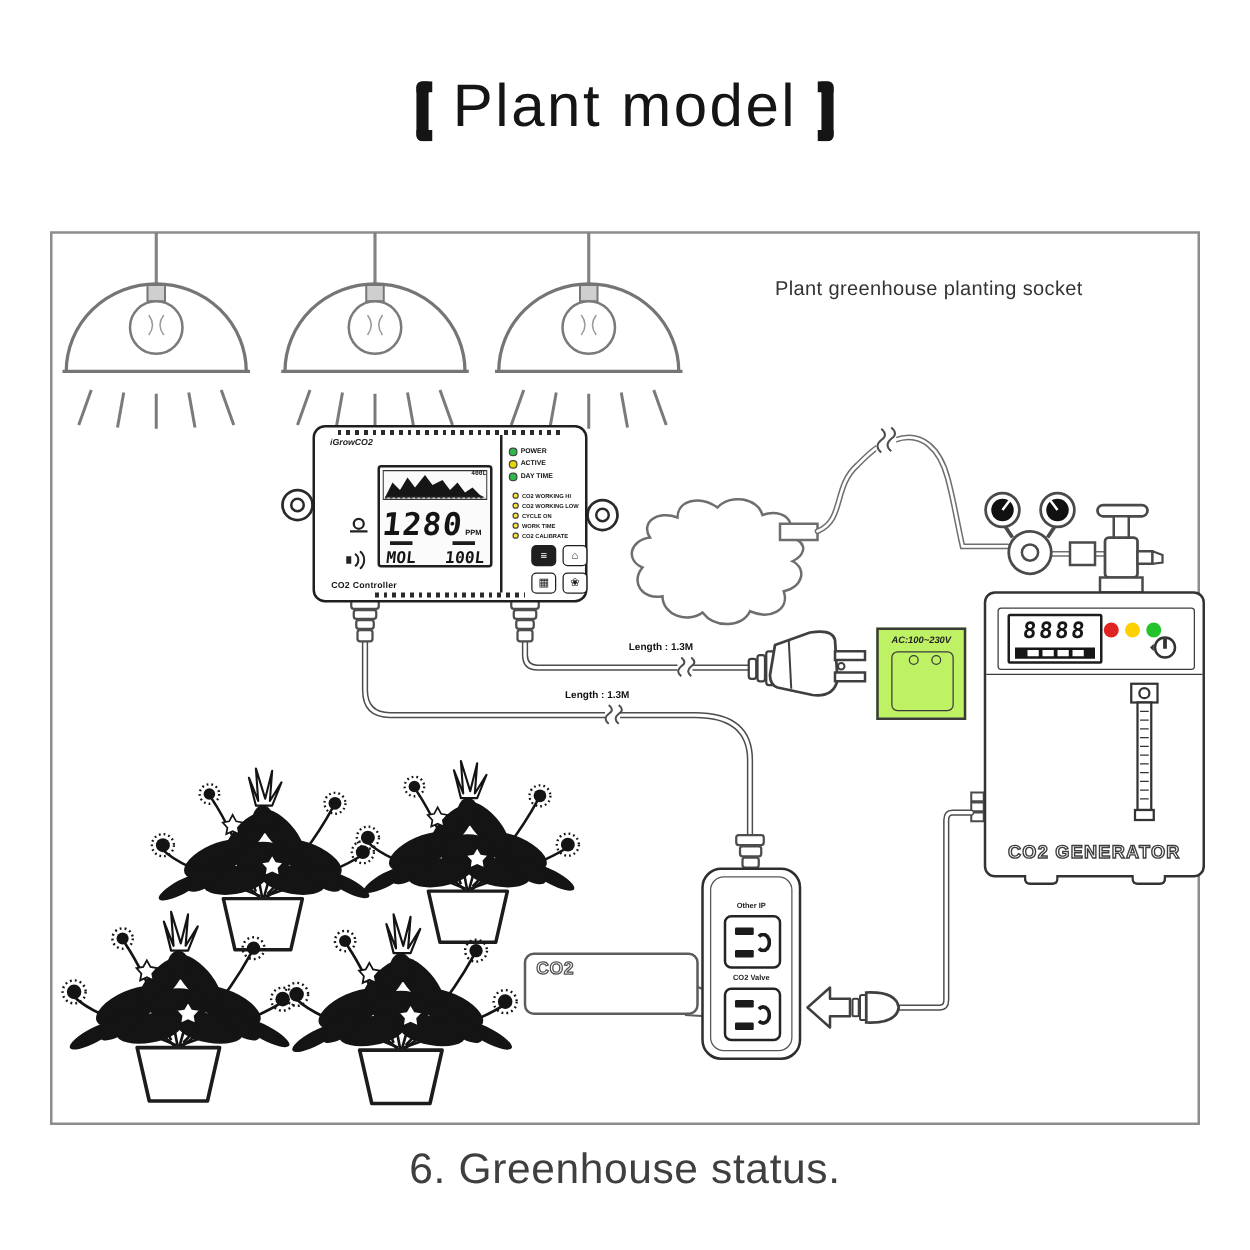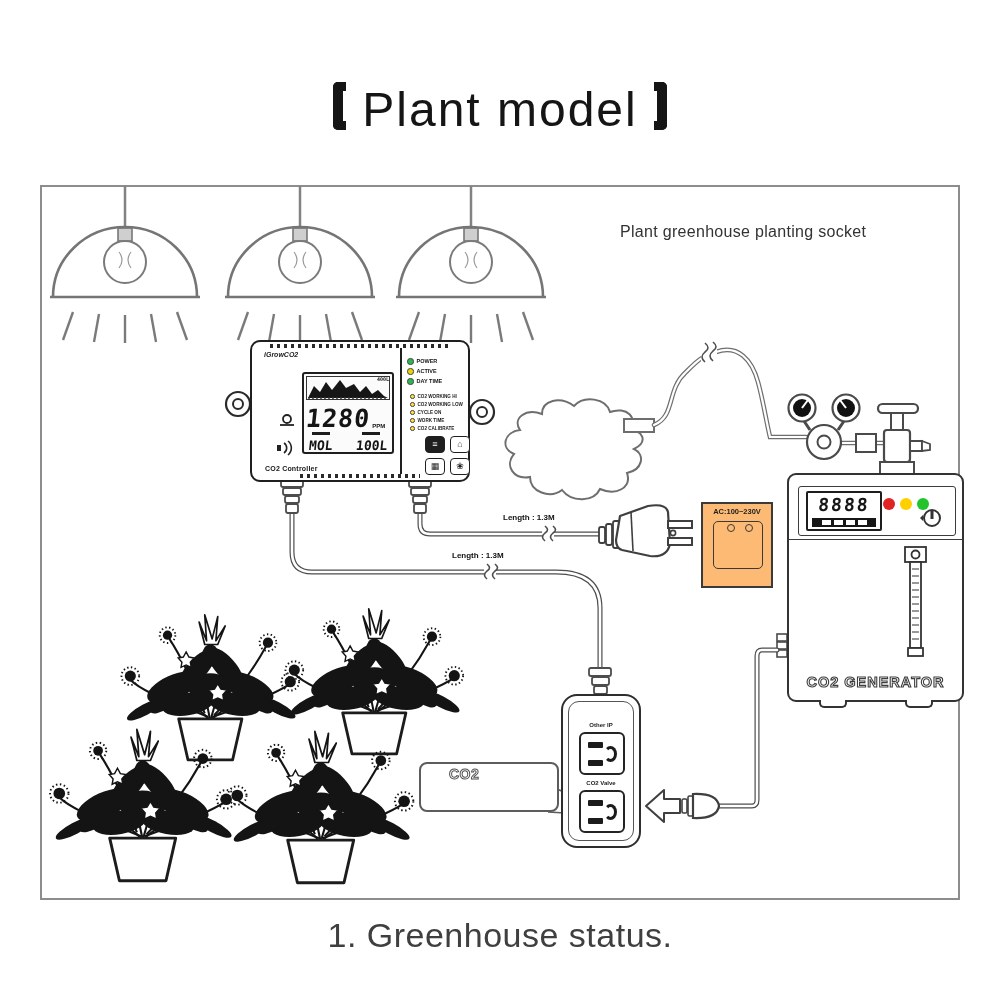--- a/index.html
+++ b/index.html
@@ -2,21 +2,21 @@
 <html><head>
 <meta charset="utf-8">
 <style>
   * { margin:0; padding:0; box-sizing:border-box; }
   html,body { background:#fff; }
   body { font-family:"Liberation Sans","DejaVu Sans",sans-serif; color:#111; }
   .stage { position:relative; width:1000px; height:1000px; background:#fff; overflow:hidden; }
 
   
   .title-row { position:absolute; top:58px; left:0; width:1000px; text-align:center; }
-  .title-inner { display:inline-flex; align-items:flex-start; gap:16px;margin-top:24px; }
+  .title-inner { display:inline-flex; align-items:flex-end; gap:16px; }
   .title-text { font-size:48px; font-weight:500; letter-spacing:2px; color:#151515; }
   .tbracket { display:inline-block; width:13px; height:48px; }
   .tbracket.left  { border-left:10px solid #151515; border-top:9px solid #151515; border-bottom:9px solid #151515; border-top-left-radius:5px; border-bottom-left-radius:5px; }
   .tbracket.right { border-right:10px solid #151515; border-top:9px solid #151515; border-bottom:9px solid #151515; border-top-right-radius:5px; border-bottom-right-radius:5px; }
 
   .scene-caption { position:absolute; top:223px; left:620px; font-size:16px; color:#333; letter-spacing:0.3px; }
   .footer-caption { position:absolute; top:916px; left:0; width:1000px; text-align:center; font-size:34px; color:#3f3f3f; letter-spacing:0.5px; }
 
   .gh-box { position:absolute; left:40px; top:185px; width:920px; height:715px; border:2px solid #8d8d8d; z-index:0; background:#fff; }
 
@@ -53,21 +53,21 @@
   .led-main .led-dot { width:6.5px; height:6.5px; }
   .led-main span { font-size:5.5px; font-weight:bold; color:#111; white-space:nowrap; }
   .led-sub .led-dot { width:4.5px; height:4.5px; }
   .led-sub span { font-size:4.6px; font-weight:bold; color:#1b1b1b; white-space:nowrap; }
   .btn-grid { position:absolute; left:173px; top:94px; display:grid; grid-template-columns:20px 20px; grid-auto-rows:17px; gap:5px; }
   .ctl-btn { border:1.8px solid #1f1f1f; border-radius:4px; background:#fff; font-size:9px; line-height:14px; text-align:center; color:#1f1f1f; }
   .ctl-btn.dark { background:#1f1f1f; color:#fff; }
   .icon-abs { position:absolute; }
 
   
-  .wall-socket { position:absolute; left:701px; top:502px; width:72px; height:86px; border:2px solid #3a3a3a; background:#fdba74; z-index:2; }
+  .wall-socket { position:absolute; left:701px; top:502px; width:72px; height:74px; border:2px solid #3a3a3a; background:#bef264; z-index:2;font-style:italic; }
   .ws-label { margin-top:3px; text-align:center; font-size:7.5px; font-weight:bold; color:#222; white-space:nowrap; }
   .ws-square { position:absolute; left:10px; top:17px; width:50px; height:48px; border:1.8px solid #3a3a3a; border-radius:5px; }
   .ws-hole { position:absolute; top:20px; width:8px; height:8px; border:1.8px solid #3a3a3a; border-radius:50%; }
 
   
   .generator { position:absolute; left:787px; top:473px; width:177px; height:229px; border:2.4px solid #333; border-radius:9px; background:#fff; z-index:2; }
   .gen-panel { position:absolute; left:9px; top:11px; width:158px; height:50px; border:1.8px solid #3c3c3c; border-radius:3px; }
   .gen-display { position:absolute; left:7px; top:4px; width:76px; height:40px; border:2px solid #1d1d1d; border-radius:2px; background:#fff; }
   .gen-seg { text-align:center; font-family:"DejaVu Sans Mono",monospace; font-weight:bold; font-size:18px; line-height:24px; letter-spacing:2px; color:#161616; transform:skewX(-5deg); }
   .gen-btnstrip { position:absolute; left:4px; right:4px; bottom:2px; height:9px; background:#161616; display:flex; gap:3px; justify-content:center; align-items:center; }
@@ -82,21 +82,21 @@
   
   .pstrip { position:absolute; left:561px; top:694px; width:80px; height:154px; border:2.4px solid #2e2e2e; border-radius:16px; background:#fff; z-index:2; }
   .pstrip-inner { position:absolute; inset:5px; border:1.6px solid #555; border-radius:11px; }
   .outlet-label { position:absolute; left:0; right:0; text-align:center; font-size:6px; font-weight:bold; color:#1c1c1c; white-space:nowrap; }
   .outlet { position:absolute; left:16px; width:46px; height:43px; border:2.2px solid #242424; border-radius:6px; background:#fff; }
   .o-slot { position:absolute; left:7px; width:15px; height:6px; background:#1b1b1b; border-radius:1px; }
   .o-ground { position:absolute; right:6px; top:12px; width:13px; height:16px; border:3px solid #1b1b1b; border-radius:50%; border-left-color:transparent; }
 
   
   .callout { position:absolute; left:419px; top:762px; width:140px; height:50px; border:2px solid #5c5c5c; border-radius:8px; background:#fff; z-index:2; padding:2px 8px; }
-  .callout div { font-weight:bold; color:#fff; -webkit-text-stroke:1px #4f4f4f; letter-spacing:0.5px;margin-left:20px; }
+  .callout div { font-weight:bold; color:#fff; -webkit-text-stroke:1px #4f4f4f; letter-spacing:0.5px; }
   .callout .l1 { font-size:14px; line-height:17px; }
   .callout .l2 { font-size:13.5px; line-height:18px; }
 
   .len-label { position:absolute; z-index:3; font-size:8px; font-weight:bold; color:#101010; white-space:nowrap; }
 </style>
 </head>
 <body>
 
 <div class="stage">
 
@@ -428,14 +428,14 @@
       <div class="o-slot" style="top:8px;"></div>
       <div class="o-slot" style="top:26px;"></div>
       <div class="o-ground"></div>
     </div>
   </div>
 
   <div class="callout">
     <div class="l1">CO2</div>
   </div>
 
-  <div class="footer-caption">1. Greenhouse status.</div>
+  <div class="footer-caption">6. Greenhouse status.</div>
 </div>
 
 </body></html>

